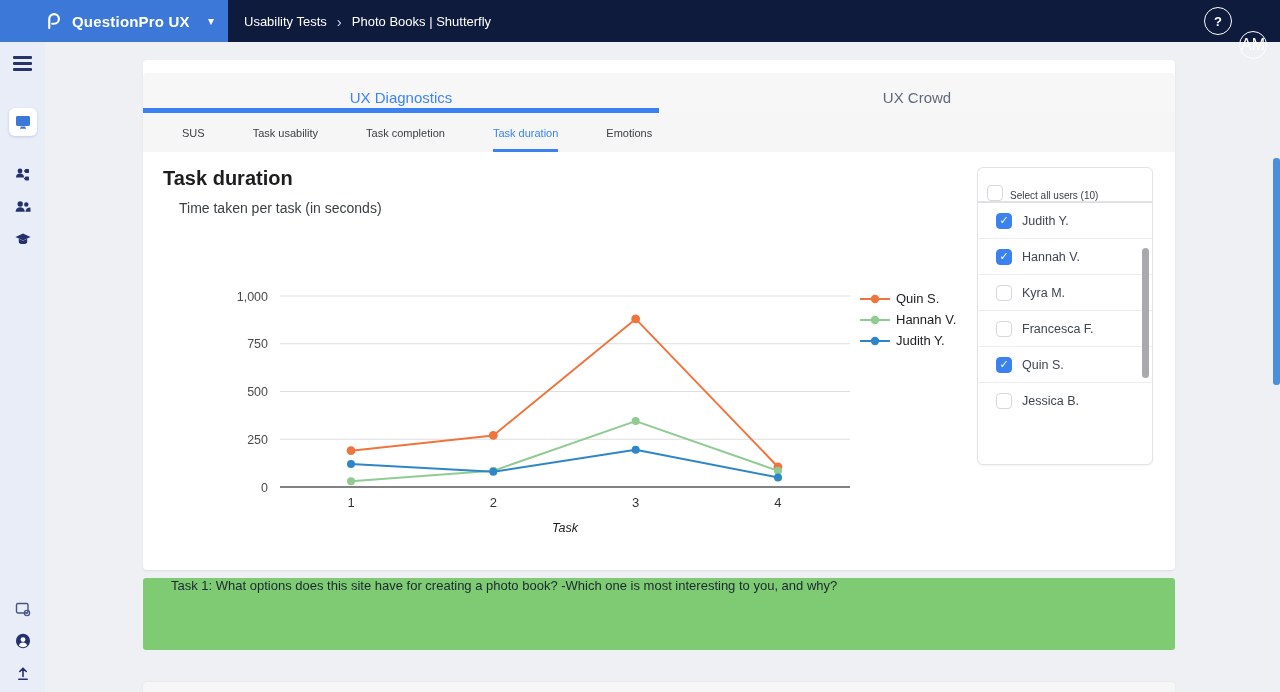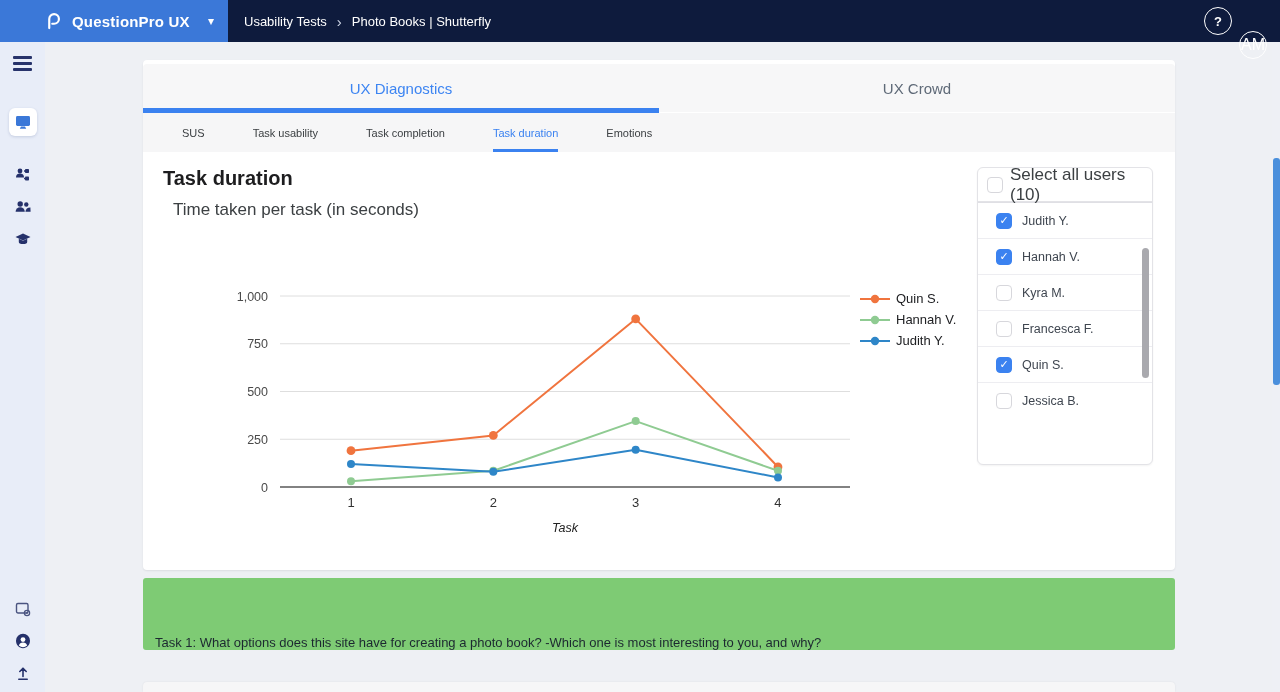--- a/index.html
+++ b/index.html
@@ -21,48 +21,48 @@
   .sidebar { position:absolute; left:0; top:42px; width:45px; height:650px; background:#e8edf8; display:flex; flex-direction:column; align-items:center; z-index:40; }
   .hamburger { margin-top:14px; width:19px; display:flex; flex-direction:column; gap:3.5px; cursor:pointer; }
   .hamburger span { height:2.5px; background:#27336b; border-radius:1px; }
   .side-active-tile { margin-top:37px; width:28px; height:28px; background:#fff; border-radius:6px; box-shadow:0 1px 3px rgba(40,60,120,.18); display:flex; align-items:center; justify-content:center; cursor:pointer; }
   .side-icon { width:18px; height:18px; display:flex; align-items:center; justify-content:center; cursor:pointer; color:#25316b; }
   .side-group-mid { margin-top:30px; display:flex; flex-direction:column; gap:14px; align-items:center; }
   .side-group-bottom { margin-top:auto; margin-bottom:10px; display:flex; flex-direction:column; gap:14px; align-items:center; }
 
   
   .card { position:absolute; left:143px; top:60px; width:1032px; height:510px; background:#fff; border-radius:4px; box-shadow:0 1px 2px rgba(0,0,0,.08); }
-  .tab-header { position:absolute; left:0; top:4px; width:1032px; height:48px; background:#f7f7f8; border-radius:4px 4px 0 0; display:flex; }
+  .tab-header { position:absolute; left:0; top:13px; width:1032px; height:48px; background:#f7f7f8; border-radius:4px 4px 0 0; display:flex; }
   .tab { width:516px; display:flex; align-items:center; justify-content:center; font-size:15px; cursor:pointer; }
   .tab.active { color:#3d85f2; }
   .tab.inactive { color:#5f6a78; }
   .tab-indicator { position:absolute; left:0; top:48px; width:516px; height:5px; background:#3b82f0; }
   .subtabs { position:absolute; left:0; top:53px; width:1032px; height:39px; background:#f6f6f7; display:flex; align-items:stretch; padding-left:18px; gap:27px; }
   .subtab { display:flex; align-items:center; font-size:11px; color:#3c4043; cursor:pointer;margin-left:21px; }
   .subtab.active { color:#3b82f0; box-shadow:inset 0 -3px 0 #3b82f0; }
 
   .chart-title { position:absolute; left:20px; top:107px; font-size:20px; color:#1d1d1f; }
-  .chart-subtitle { position:absolute; left:30px; top:140px; font-size:17px; color:#3c4043; }
+  .chart-subtitle { position:absolute; left:36px; top:140px; font-size:14px; color:#3c4043; }
   .chart-svg { position:absolute; left:87px; top:225px; }
 
   .legend { position:absolute; left:717px; top:228px; display:flex; flex-direction:column; }
   .legend-row { height:21px; display:flex; align-items:center; gap:6px; font-size:13px; color:#202124; }
 
   
   .user-panel { position:absolute; left:834px; top:107px; width:176px; height:298px; background:#fff; border:1px solid #e3e3e7; border-radius:6px; box-shadow:0 1px 2px rgba(0,0,0,.05); overflow:hidden; }
-  .select-all-row { height:34px; display:flex; align-items:center; gap:7px; padding-left:9px; border-bottom:1px solid #e3e3e7; font-size:17px; color:#3c4043; cursor:pointer; }
+  .select-all-row { height:34px; display:flex; align-items:flex-end; gap:7px; padding-left:9px; border-bottom:1px solid #e3e3e7; font-size:10px; color:#3c4043; cursor:pointer; }
   .user-row { height:36px; display:flex; align-items:center; gap:10px; padding-left:18px; border-top:1px solid #ededf1; font-size:12.5px; color:#3f4650; cursor:pointer; }
   .user-row.first { border-top:none; }
   .user-row.after-average { border-top:1px solid #dfdfe4; }
   .checkbox { width:16px; height:16px; border:1.5px solid #d7d7dc; border-radius:4px; background:#fff; flex:none; display:flex; align-items:center; justify-content:center; font-size:11px; color:#fff; }
   .checkbox.checked { background:#3b82f0; border-color:#3b82f0; }
   .list-scrollbar { position:absolute; right:3px; top:80px; width:7px; height:130px; background:#a9a9ae; border-radius:4px; }
 
   
-  .task-banner { position:absolute; left:143px; top:578px; width:1032px; height:72px; background:#7ecb74; border-radius:3px; display:flex; align-items:flex-end; padding-left:12px; font-size:13px; color:#1c2830; }
+  .task-banner { position:absolute; left:143px; top:578px; width:1032px; height:72px; background:#7ecb74; border-radius:3px; display:flex; align-items:flex-start; padding-left:28px; font-size:13px; color:#1c2830; }
   .next-card { position:absolute; left:143px; top:682px; width:1032px; height:10px; background:#f6f6f7; border-radius:4px 4px 0 0; box-shadow:0 0 2px rgba(0,0,0,.08); }
 
   
   .page-scroll-track { position:absolute; right:0; top:42px; width:8px; height:650px; background:#eef0f5; }
   .page-scroll-thumb { position:absolute; right:0.5px; top:116px; width:7px; height:227px; background:#4a8fdc; border-radius:3px; }
 
   svg { display:block; }
 </style>
 </head>
 <body>

